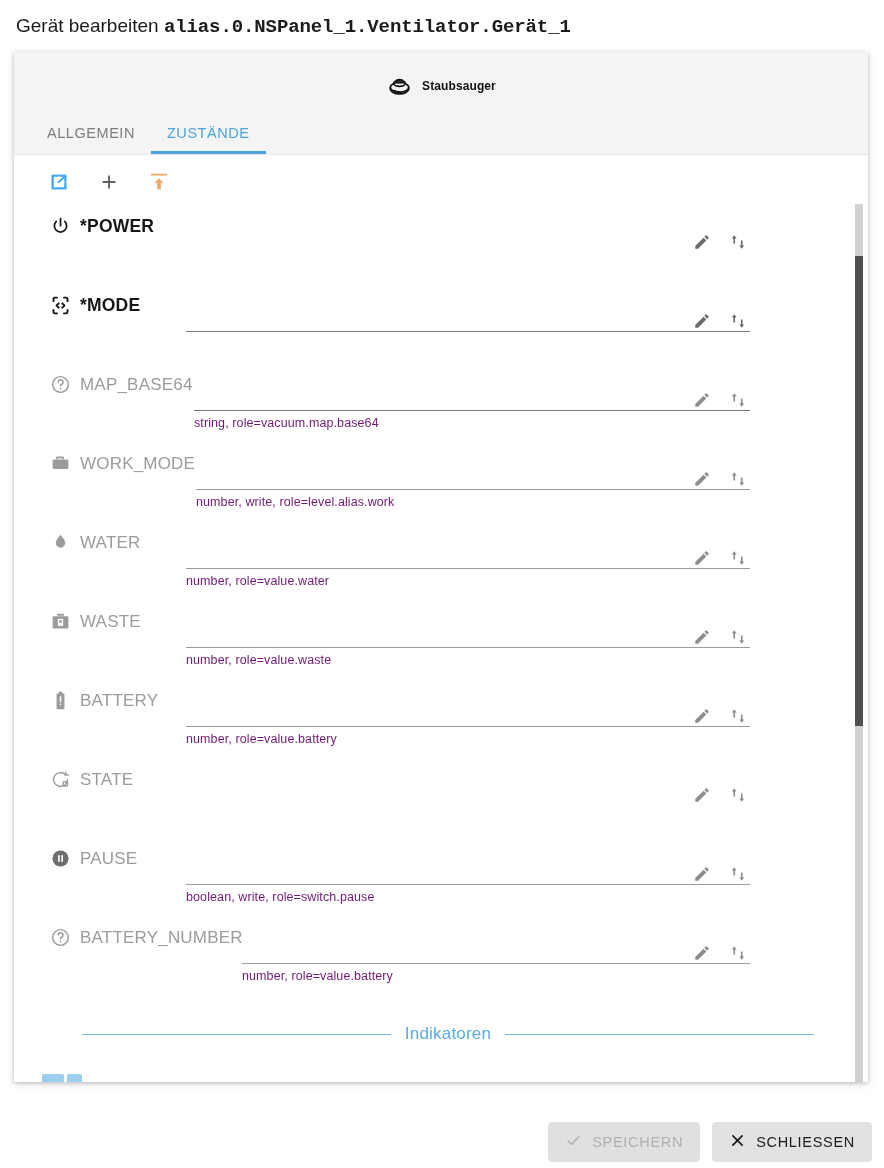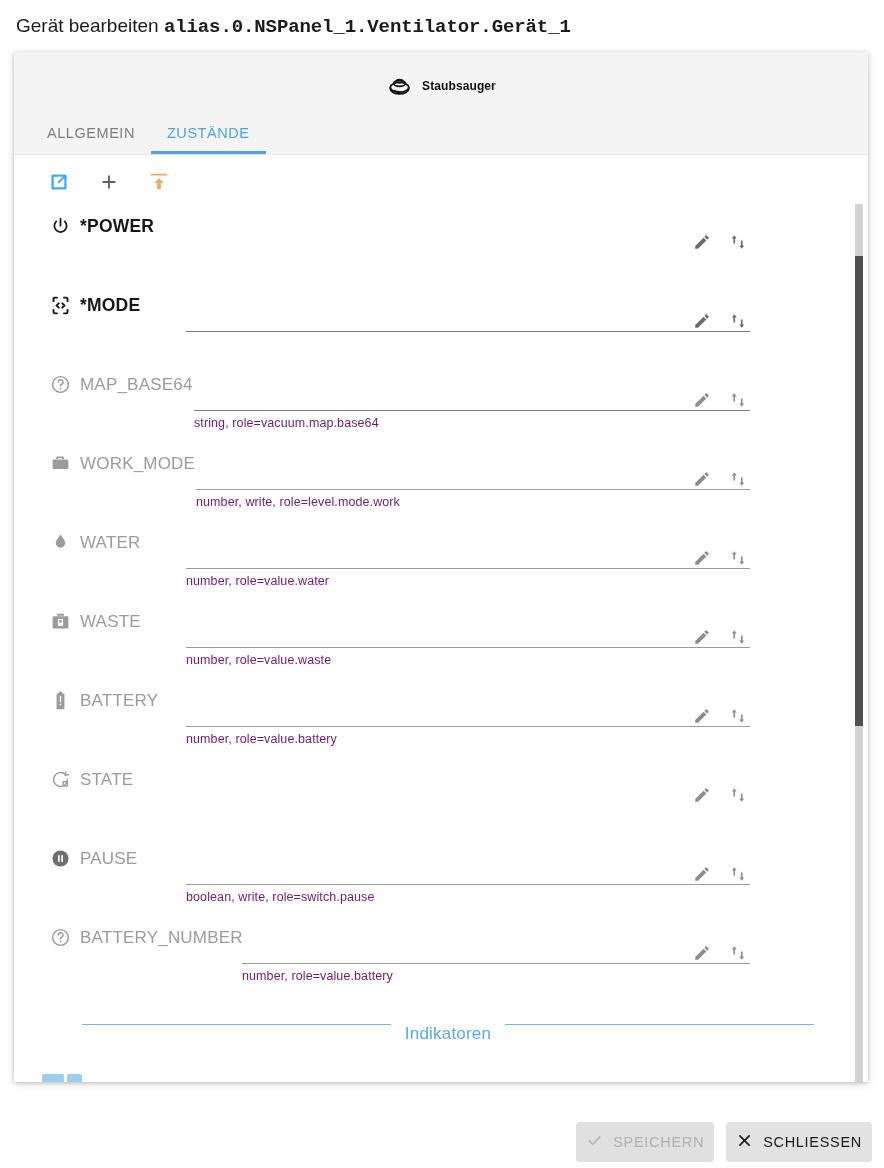--- a/index.html
+++ b/index.html
@@ -173,20 +173,21 @@
     cursor: pointer;
   }
 
   
   #indicators-divider {
     position: absolute;
     left: 68px;
     right: 54px;
     top: 972px;
     display: flex;
+    align-items: center;
     gap: 14px;
   }
   #indicators-divider .dl {
     flex: 1 1 auto;
     height: 1px;
     background: #72b6e6;
   }
   #indicators-divider .dtitle {
     font-size: 17px;
     color: #5aa9e2;
@@ -236,21 +237,21 @@
     top: 1122px;
     display: flex;
     align-items: center;
     gap: 12px;
   }
   .btn {
     display: flex;
     align-items: center;
     gap: 10px;
     height: 40px;
-    padding: 0 10px;
+    padding: 0 17px;
     border-radius: 4px;
     background: #e2e2e2;
     font-size: 14.5px;
     letter-spacing: .7px;
     cursor: pointer;
     user-select: none;
     border: none;
     font-family: "Liberation Sans", sans-serif;
   }
   #save-button {
@@ -417,21 +418,21 @@
         <span>
           <svg class="ic" width="21" height="21" viewBox="0 0 24 24" fill="#9b9b9b">
             <path d="M9.5 4h5a1.5 1.5 0 0 1 1.5 1.5V7h-2V6H9v1H7V5.5A1.5 1.5 0 0 1 8.5 4z"></path>
             <rect x="3" y="7.4" width="18" height="11" rx="1.6"></rect>
           </svg>
         </span>
         <span class="lbl">WORK_MODE</span>
       </div>
       <div class="row-field" style="left:182px;">
         <div class="field-line" style="width:554px;"></div>
-        <div class="field-hint">number, write, role=level.mode.work</div>
+        <div class="field-hint">number, write, role=level.alias.work</div>
       </div>
       <div class="row-actions">
         <div class="act-btn">
           <span>
             <svg class="ic" width="18" height="18" viewBox="0 0 24 24" fill="#8d8d8d">
                 <path d="M3 17.25V21h3.75L17.8 9.94l-3.75-3.75zM20.7 7.04a1 1 0 0 0 0-1.41l-2.34-2.34a1 1 0 0 0-1.41 0l-1.83 1.83 3.75 3.75z"></path>
               </svg>
           </span>
         </div>
         <div class="act-btn">

